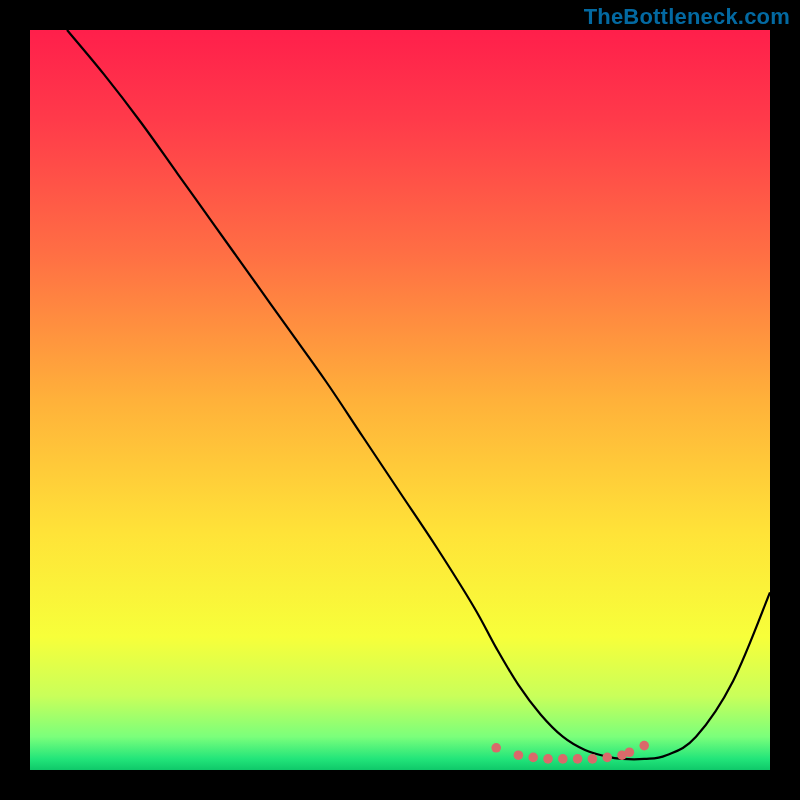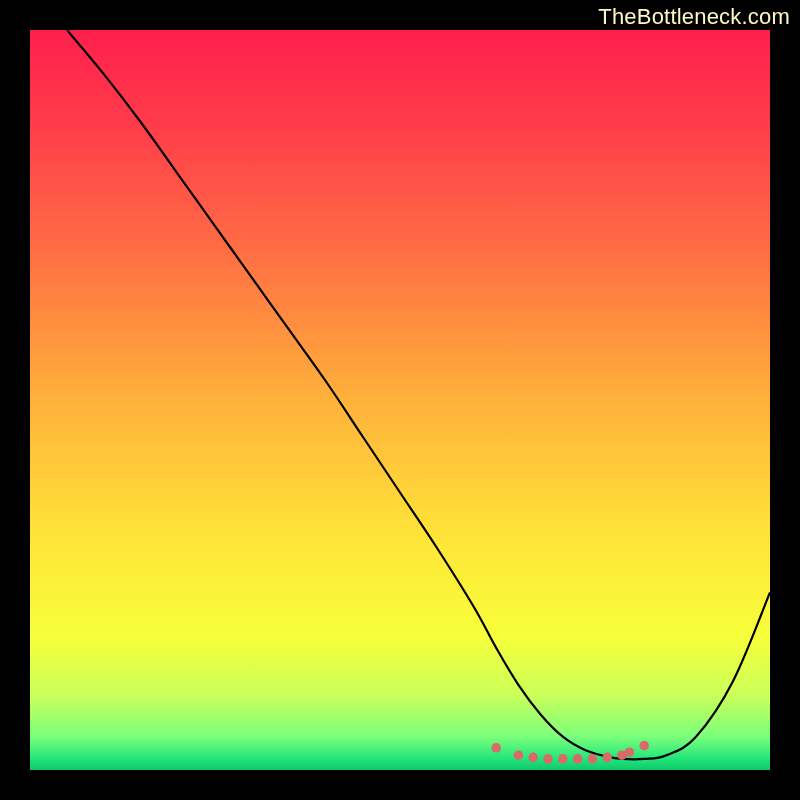--- a/index.html
+++ b/index.html
@@ -13,23 +13,23 @@
   }
   #container {
     position: relative;
     width: 800px;
     height: 800px;
   }
   #watermark {
     position: absolute;
     top: 4px;
     right: 10px;
-    color: #fef9c3;
+    color: #0369a1;
     font-size: 22px;
-    font-weight: 400;
+    font-weight: 700;
     letter-spacing: 0.2px;
     z-index: 5;
   }
   svg {
     display: block;
   }
 </style>
 </head>
 <body>
 

